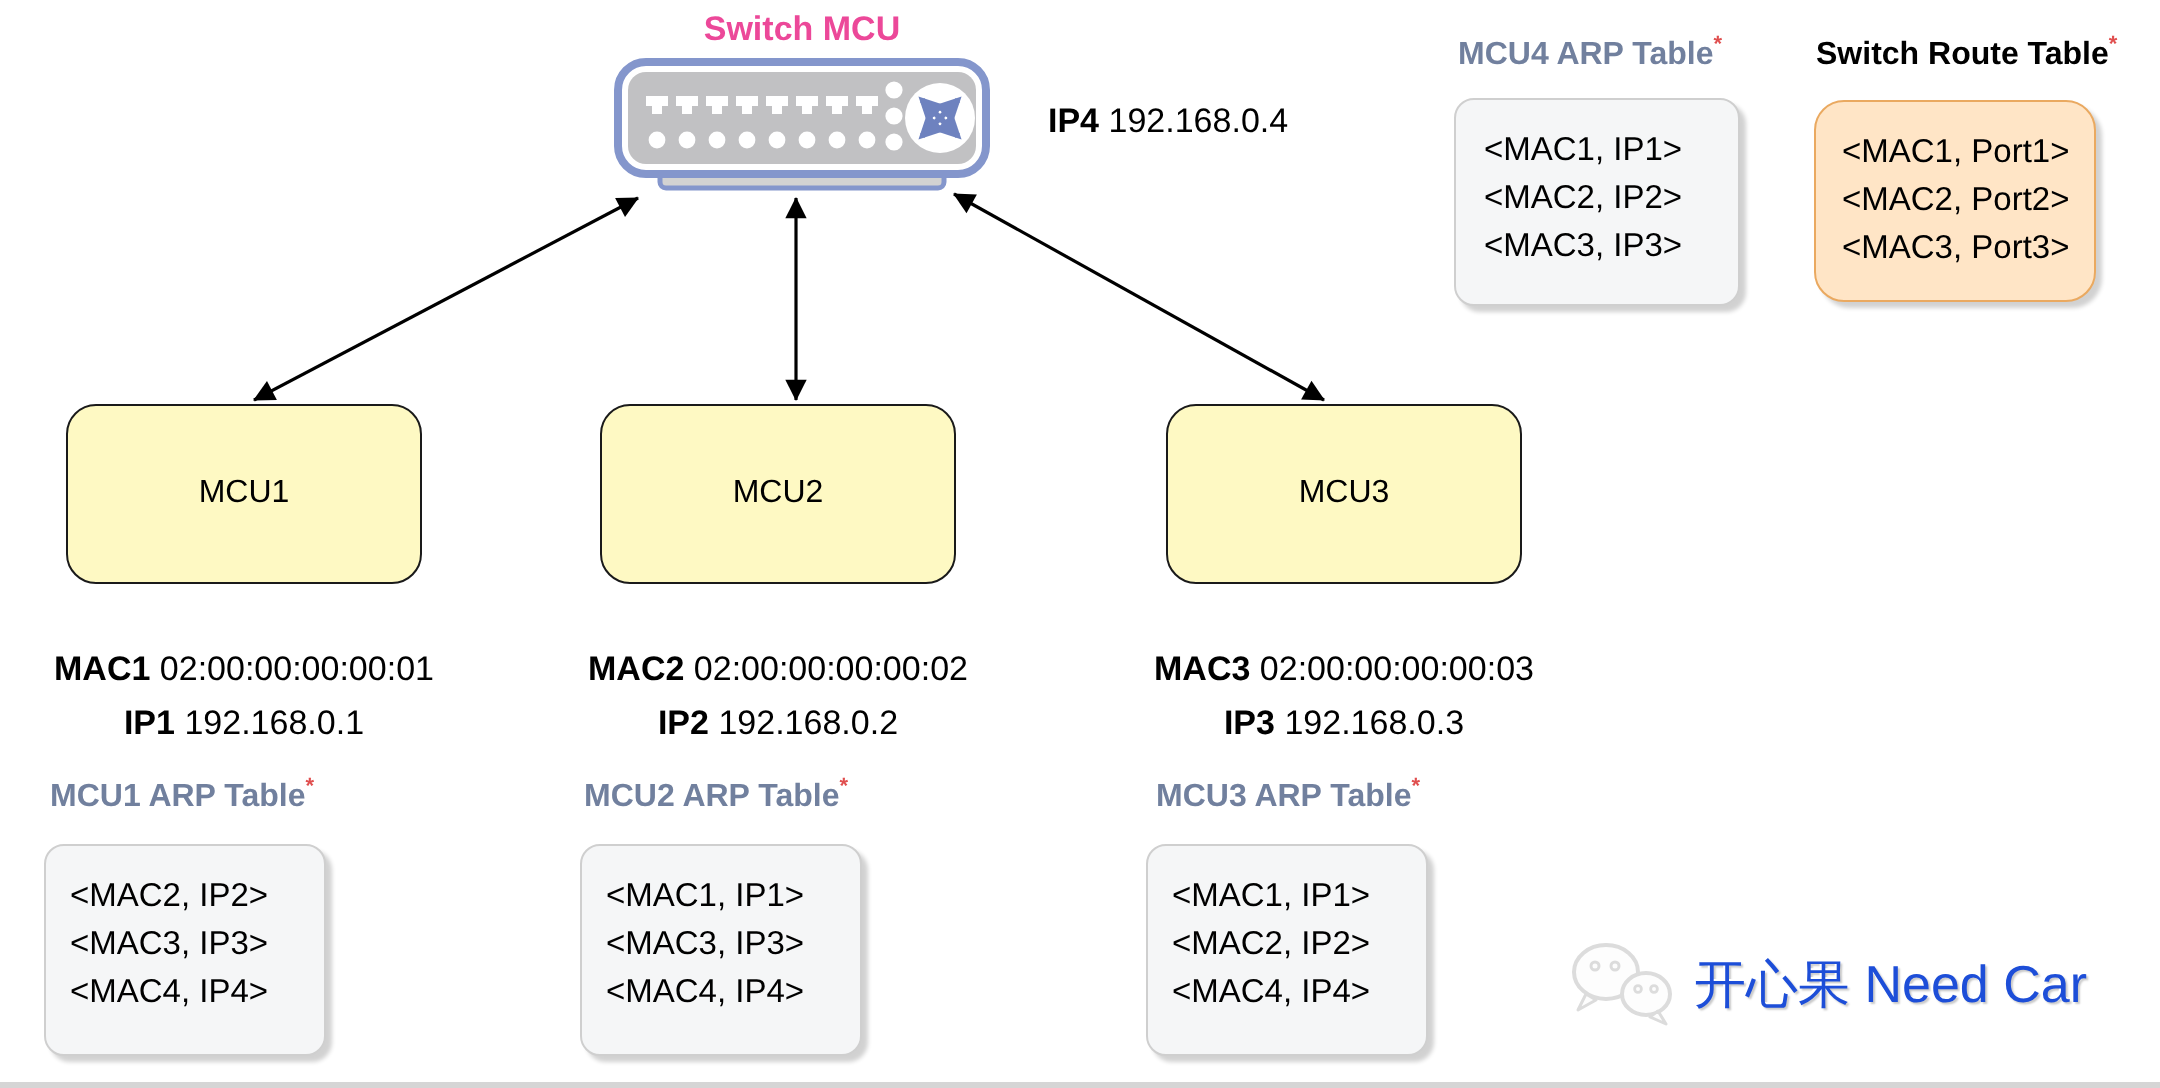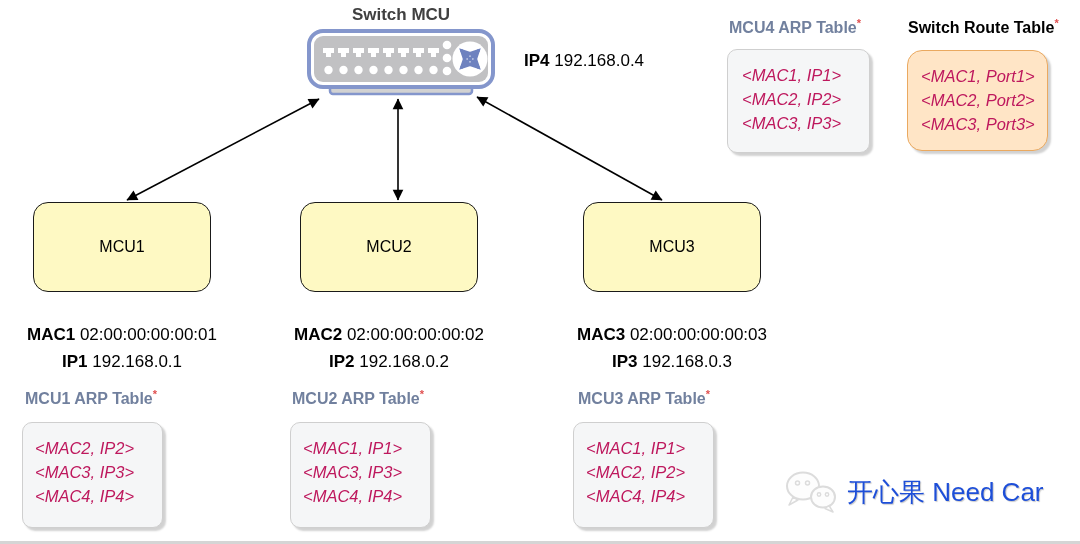--- a/index.html
+++ b/index.html
@@ -4,36 +4,36 @@
 <style>
   html,body{margin:0;padding:0;background:#ffffff;}
   .canvas{
     position:relative;width:1080px;height:544px;background:#ffffff;overflow:hidden;
     font-family:"Liberation Sans","DejaVu Sans",sans-serif;color:#000;
   }
   .abs{position:absolute;}
   
   #connector-layer{position:absolute;left:0;top:0;width:1080px;height:544px;z-index:1;}
   
-  .switch-title{left:308px;top:5px;width:186px;text-align:center;font-size:17px;font-weight:bold;color:#404040;z-index:3;}
+  .switch-title{left:308px;top:5px;width:186px;text-align:center;font-size:17px;font-weight:bold;color:#ec4899;z-index:3;}
   .switch-icon{left:307px;top:29px;z-index:2;}
   .switch-addr{left:508px;top:46px;font-size:17px;line-height:29px;white-space:nowrap;z-index:3;}
   .switch-addr .line2{margin-left:16px;}
   .b{font-weight:bold;}
   
   .tbl-title{font-size:16px;font-weight:bold;white-space:nowrap;z-index:3;}
   .tbl-title.blue{color:#71809e;}
   .tbl-title.black{color:#000;}
   .fn{color:#e04f4f;font-size:11px;font-weight:bold;vertical-align:super;line-height:0;}
   
   .entry-box{
     box-sizing:border-box;border-radius:10px;z-index:2;
     background:#f5f6f7;border:1px solid #cfcfcf;
     box-shadow:3px 3px 2px rgba(0,0,0,0.18);
-    padding:13px 0 0 14px;font-size:16.5px;line-height:24px;color:#be185d;white-space:nowrap;font-style:italic;
+    padding:13px 0 0 14px;font-size:16.5px;line-height:24px;color:#000000;white-space:nowrap;
   }
   .entry-box.orange{
     background:#ffe5c6;border:1.5px solid #eaa960;border-radius:15px;padding-left:13px;
   }
   
   .mcu-node{
     box-sizing:border-box;width:178px;height:90px;background:#fef9c3;
     border:1.5px solid #1a1a1a;border-radius:15px;display:flex;align-items:center;justify-content:center;
     font-size:16px;color:#000;z-index:2;
   }

